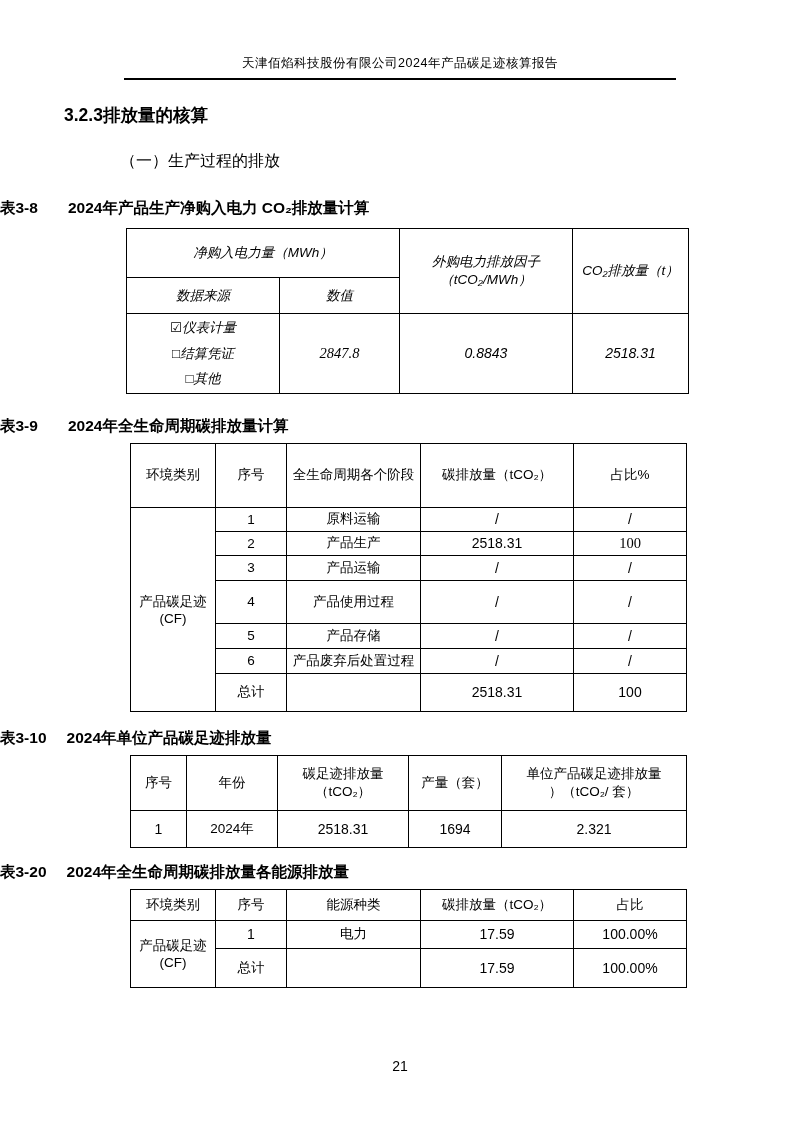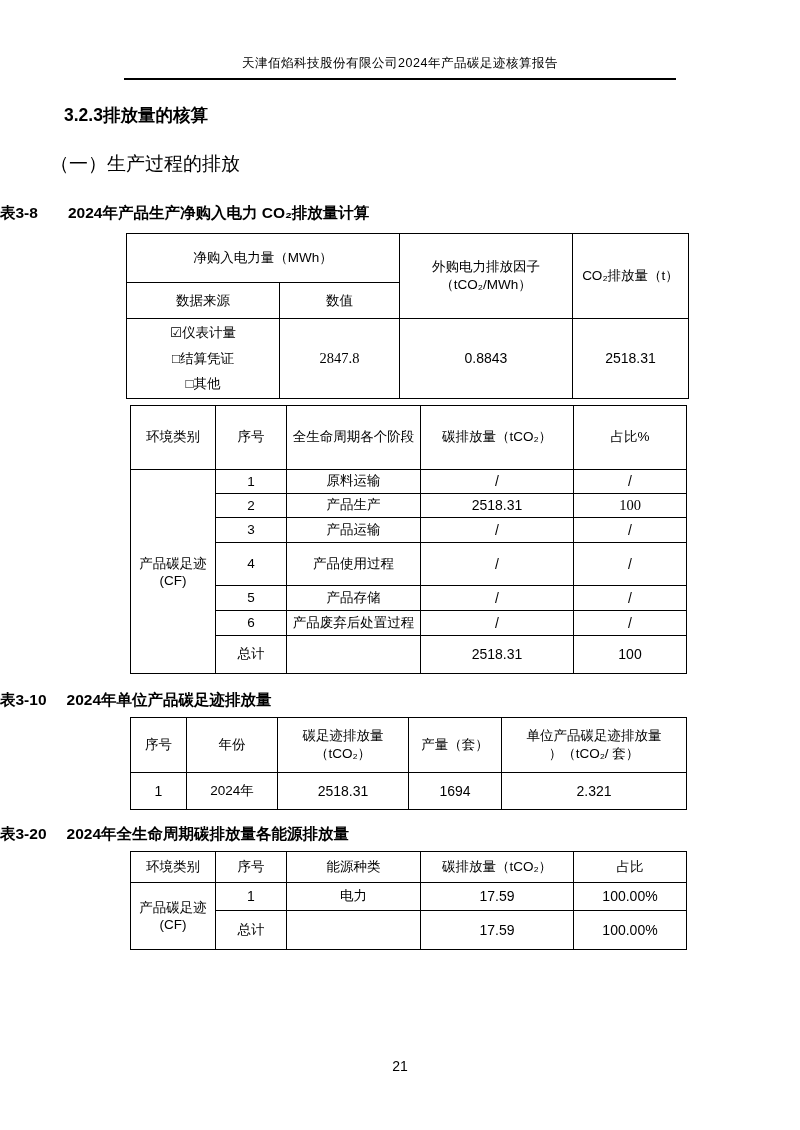--- a/index.html
+++ b/index.html
@@ -4,37 +4,37 @@
 <style>
   html,body { margin:0; padding:0; background:#ffffff; }
   body { font-family:"Liberation Sans","DejaVu Sans",sans-serif; color:#000; }
   .page { position:relative; width:800px; height:1130px; background:#fff; overflow:hidden; }
 
   .doc-header { margin:55px auto 0; width:552px; text-align:center;
                 font-size:12.5px; letter-spacing:0.5px;
                 border-bottom:2px solid #000; padding-bottom:6px; }
 
   .section-heading { margin:23px 0 0 64px; font-size:17.5px; font-weight:bold; }
-  .subsection-heading { margin:24px 0 0 50px; font-size:19px; font-weight:normal; }
+  .subsection-heading { margin:24px 0 0 120px; font-size:16px; font-weight:normal; }
 
   .tbl-title { text-align:left; font-weight:bold; font-size:15.5px; }
   .tbl-title .t-text { margin-left:30px; }
   .tbl-title.narrow-gap .t-text { margin-left:20px; }
   .mt-t38 { margin-top:26px; }
   .mt-t39 { margin-top:22px; }
   .mt-t310 { margin-top:16px; }
   .mt-t311 { margin-top:14px; }
 
   table { border-collapse:collapse; table-layout:fixed; font-size:13.5px; }
   td { border:1px solid #000; text-align:center; vertical-align:middle;
        padding:1px 3px; overflow:hidden; }
   .num { font-size:14px; }
   .num-serif { font-family:"Liberation Serif","DejaVu Serif",serif; font-size:14.5px;text-align:center; }
 
-  .t38  { width:562px; margin:9px 0 0 126px; }
+  .t38  { width:562px; margin:9px 0 0 126px;font-style:italic; }
   .t39  { width:556px; margin:6px 0 0 130px; }
   .t310 { width:556px; margin:6px 0 0 130px; }
   .t311 { width:556px; margin:6px 0 0 130px; }
 
   .src-cell div { line-height:1.9; }
 
   .footer-pagenum { position:absolute; top:1058px; left:0; width:100%;
                     text-align:center; font-size:14px; }
 </style>
 </head>
@@ -77,20 +77,23 @@
         <div>□结算凭证</div>
         <div>□其他</div>
       </td>
       <td class="num-serif">2847.8</td>
       <td class="num">0.8843</td>
       <td class="num">2518.31</td>
     </tr>
   </tbody>
     </table>
 
+  <div class="tbl-title mt-t39">
+    <span>表3-9</span><span class="t-text">2024年全生命周期碳排放量计算</span>
+  </div>
   <table class="t39">
     <colgroup>
         <col style="width:85px">
         <col style="width:71px">
         <col style="width:134px">
         <col style="width:153px">
         <col style="width:113px">
       </colgroup>
     <tbody>
         <tr style="height:64px">

